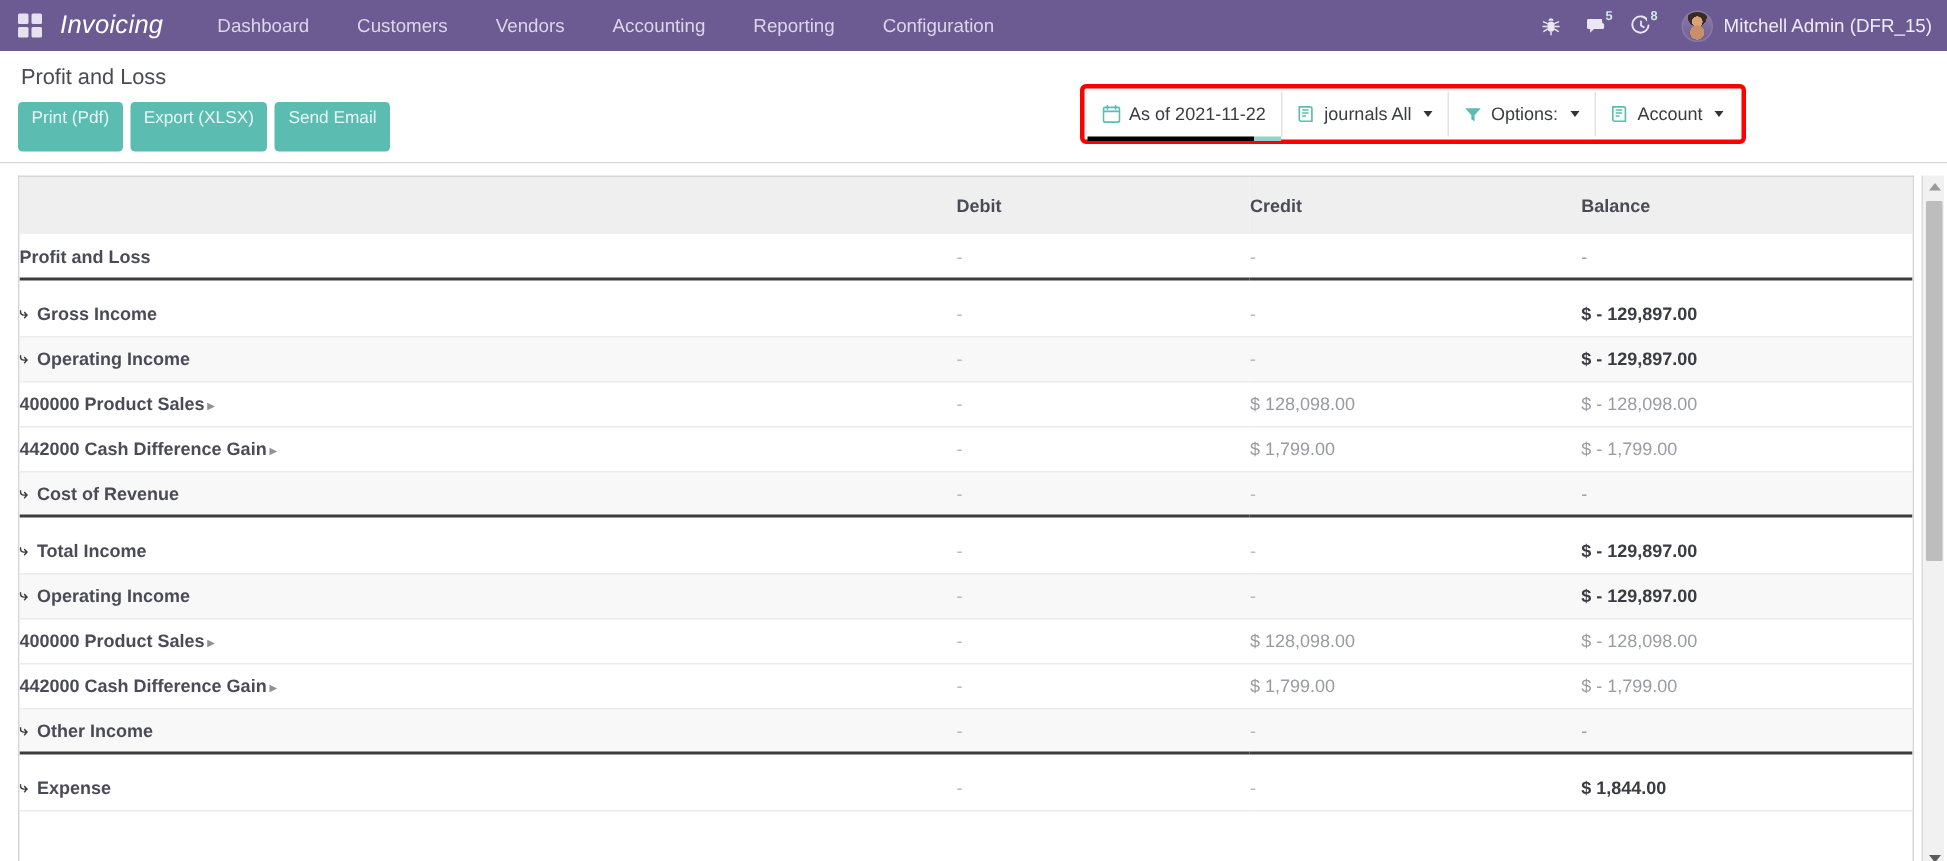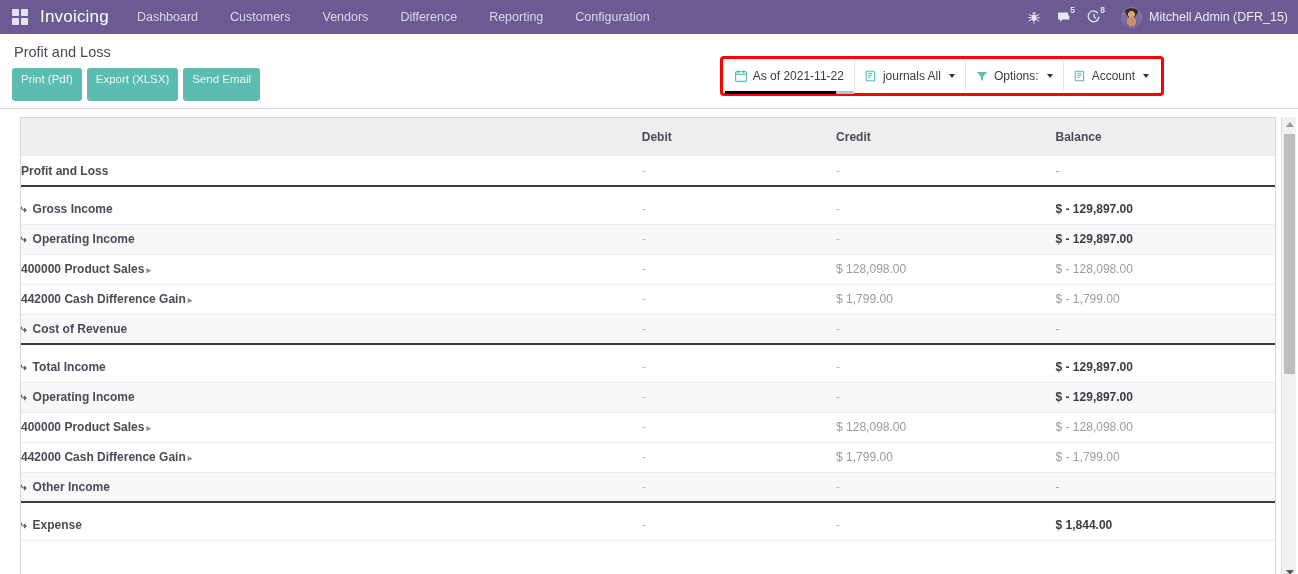--- a/index.html
+++ b/index.html
@@ -28,22 +28,23 @@
     gap: 2px;
     margin: 0 12px 0 6px;
     flex: 0 0 auto;
   }
   .apps-icon i { background: #e5e1ee; display:block; border-radius: 1px; }
   .brand {
     font-size: 17px;
     color: #ffffff;
     font-weight: 400;
     letter-spacing: .2px;
-    margin-right: 14px;
+    margin-right: 22px;
     white-space: nowrap;
+    font-style: italic;
   }
   .navlinks { display: flex; align-items: center; gap: 4px; }
   .navlink {
     font-size: 12.5px;
     color: #dcd6e8;
     padding: 6px 14px;
     white-space: nowrap;
     cursor: pointer;
   }
   .nav-right {
@@ -162,21 +163,21 @@
     bottom: -3px;
     height: 3px;
     background: #8fd5ce;
   }
 
   
   .report-area {
     position: relative;
     height: 465px;
     background: #ffffff;
-    padding: 8px 22px 0 20px;
+    padding: 8px 22px 0 12px;
   }
   .table-box {
     border: 1px solid #d6d6d6;
     border-bottom: none;
     height: 100%;
     overflow: hidden;
     background: #fff;
   }
   table.report { width: 100%; border-collapse: collapse; table-layout: fixed; }
   table.report th, table.report td {
@@ -271,21 +272,21 @@
     <i></i>
       <i></i>
       <i></i>
       <i></i>
   </div>
   <div class="brand">Invoicing</div>
   <div class="navlinks">
     <div class="navlink">Dashboard</div>
     <div class="navlink">Customers</div>
     <div class="navlink">Vendors</div>
-    <div class="navlink">Difference</div>
+    <div class="navlink">Accounting</div>
     <div class="navlink">Reporting</div>
     <div class="navlink">Configuration</div>
   </div>
 
   <div class="nav-right">
     <div class="nav-ico">
       <svg width="12" height="13" viewBox="0 0 12 13" fill="none">
         <path d="M6 1.2c1 0 1.7.7 1.7 1.6H4.3C4.3 1.9 5 1.2 6 1.2z" fill="#eae6f2"></path>
         <rect x="3.6" y="3.4" width="4.8" height="6.6" rx="2.4" fill="#eae6f2"></rect>
         <path d="M3.4 4.6 1 3.6M3.2 6.7H.7M3.4 8.6 1.2 9.9M8.6 4.6 11 3.6M8.8 6.7h2.5M8.6 8.6l2.2 1.3M6 10.2v2" stroke="#eae6f2" stroke-width="1" stroke-linecap="round"></path>

